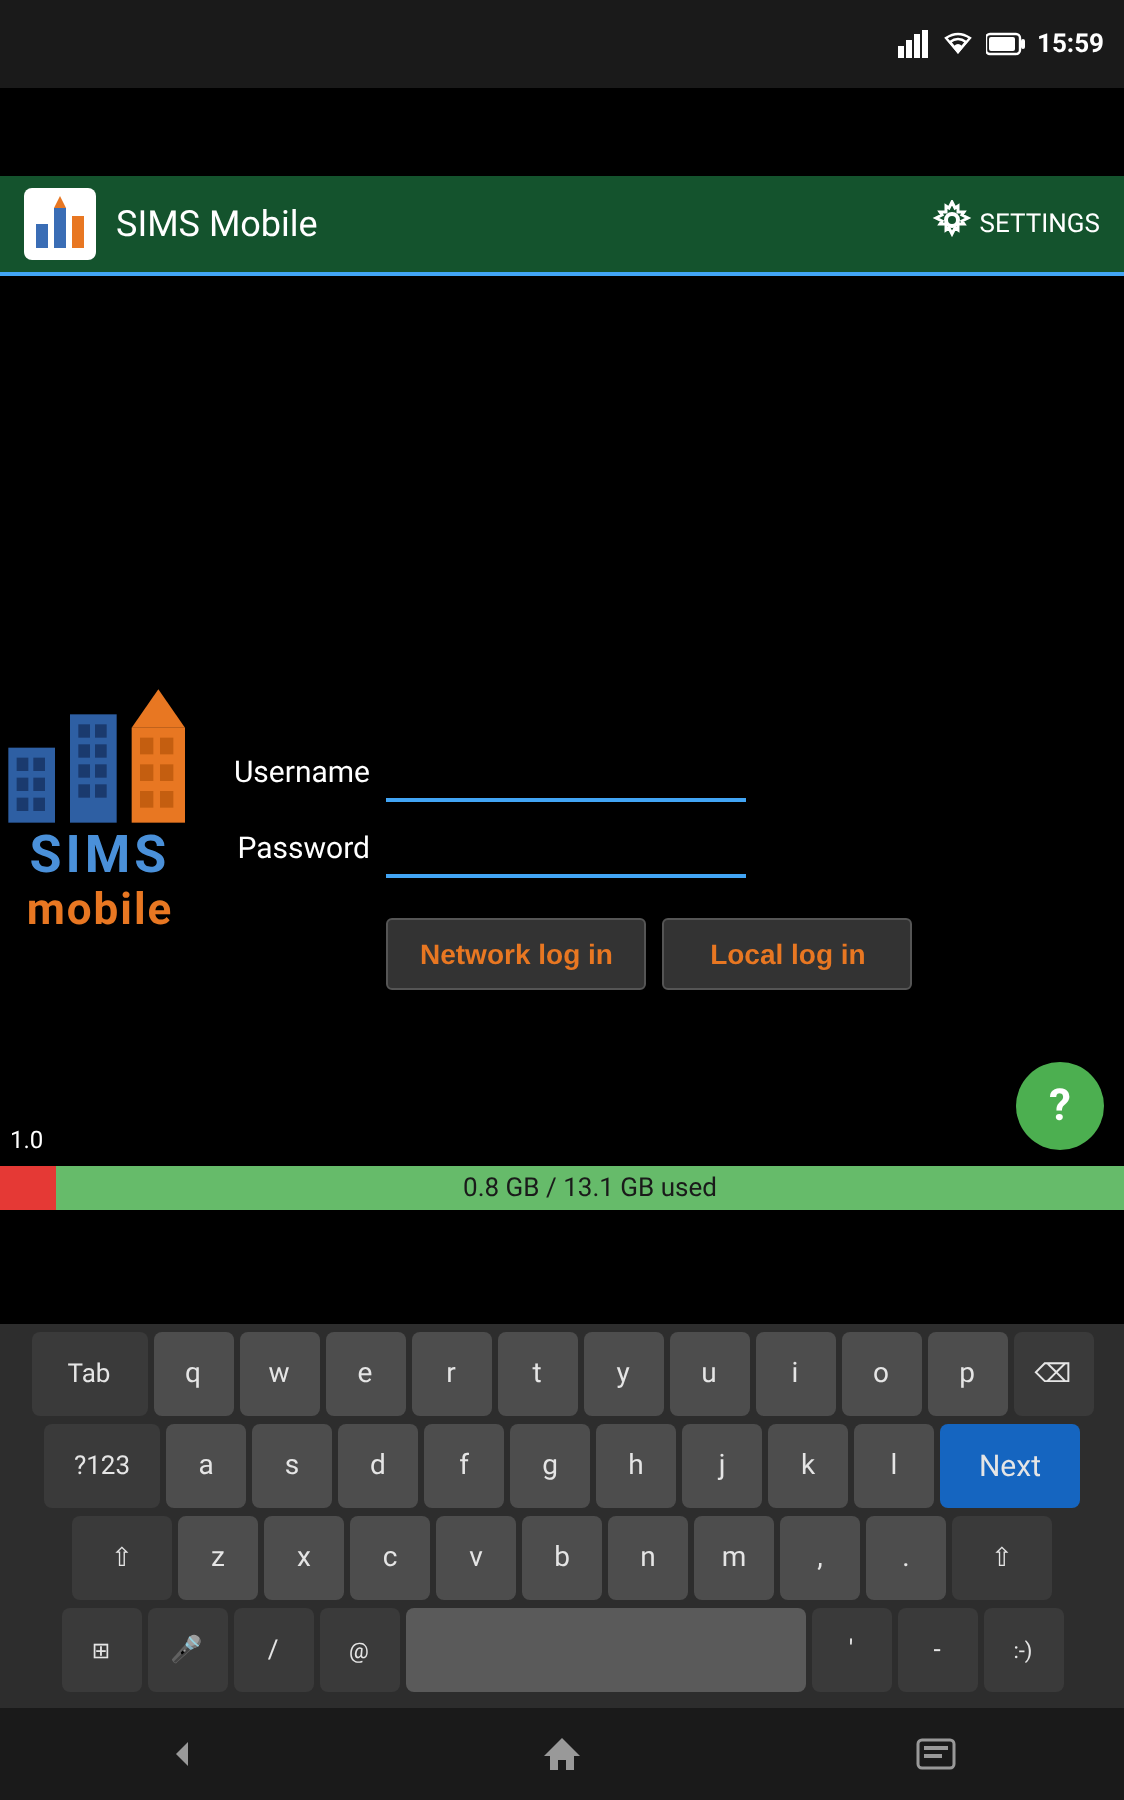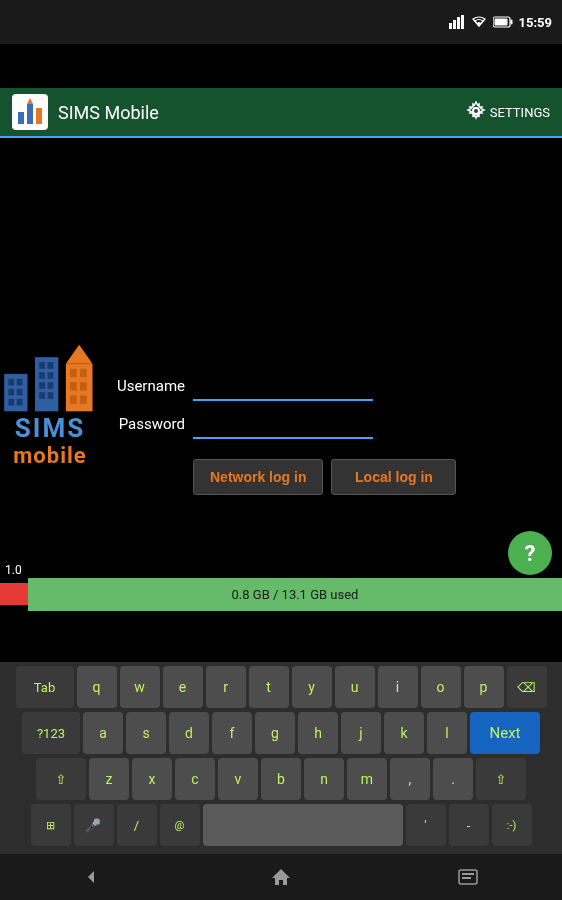--- a/index.html
+++ b/index.html
@@ -218,21 +218,21 @@
     }
 
     .storage-bar-red {
       width: 28px;
       height: 22px;
       background: #E53935;
     }
 
     .storage-bar-green {
       flex: 1;
-      height: 33px;
+      height: 22px;
       background: #66BB6A;
       display: flex;
       align-items: center;
       justify-content: center;
     }
 
     .storage-text {
       color: #1a1a1a;
       font-size: 13px;
     }
@@ -249,21 +249,21 @@
     .keyboard-row {
       display: flex;
       justify-content: center;
       margin-bottom: 4px;
       gap: 3px;
     }
 
     .key {
       background: #4d4d4d;
       border-radius: 4px;
-      color: #bef264;
+      color: #e5e5e5;
       font-size: 14px;
       height: 42px;
       min-width: 40px;
       display: flex;
       align-items: center;
       justify-content: center;
       cursor: pointer;
       padding: 0 6px;
       user-select: none;
     }

